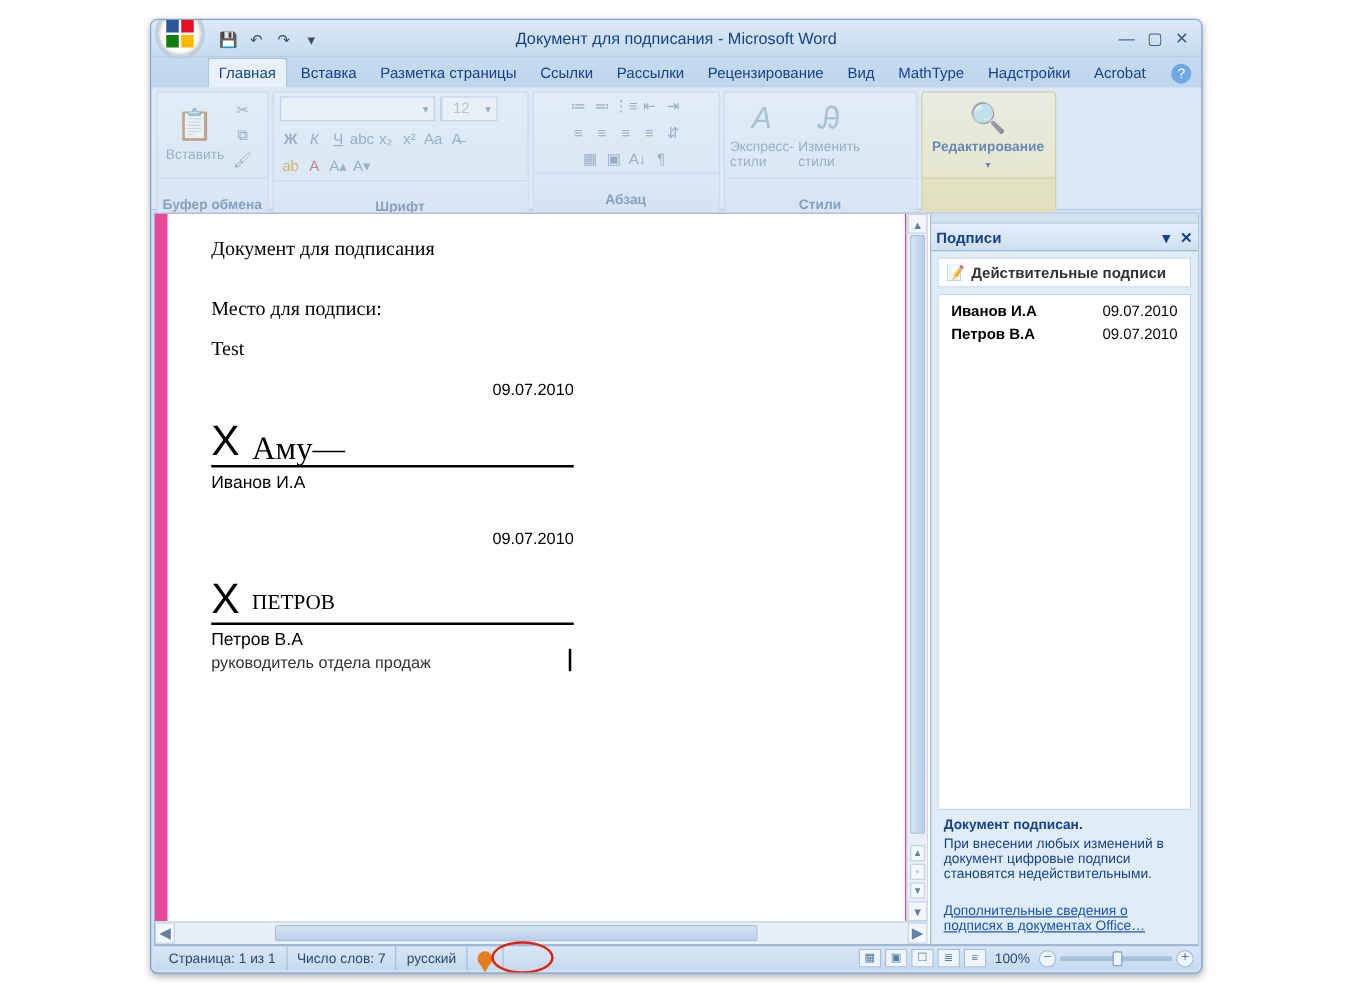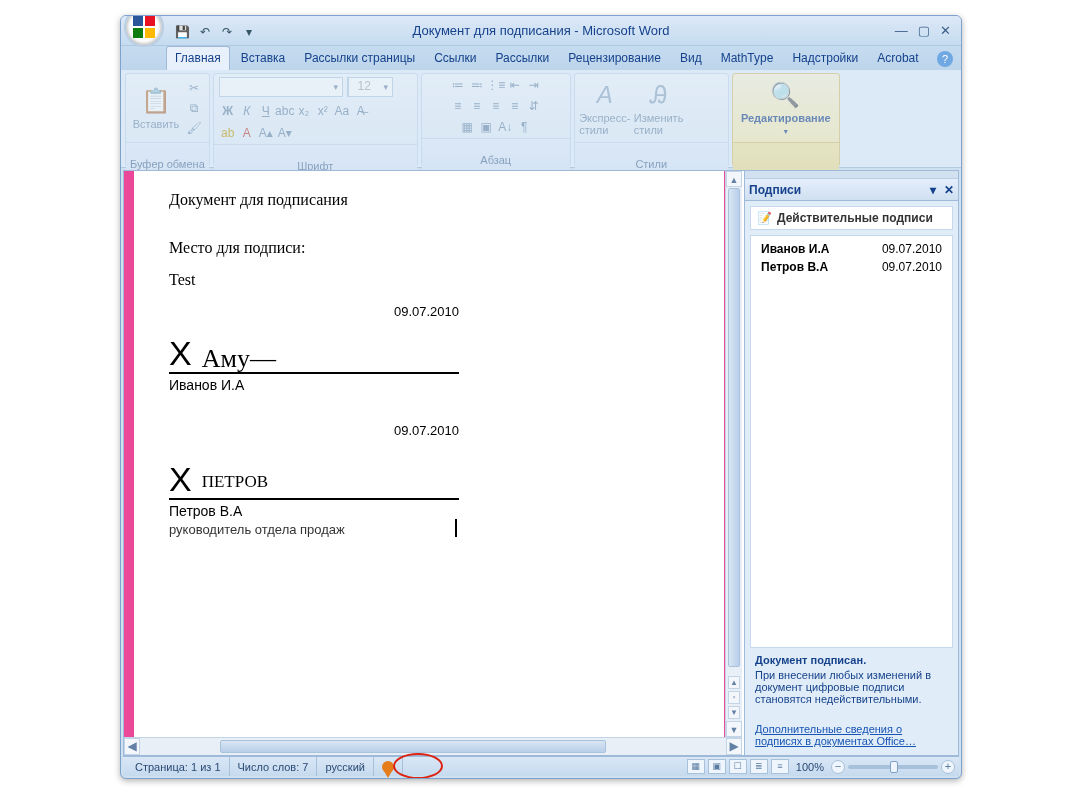--- a/index.html
+++ b/index.html
@@ -18,21 +18,21 @@
   .winctrls span { cursor:default; }
   
   .tabs { height:24px; display:flex; align-items:flex-end; padding-left:45px; gap:3px; background:linear-gradient(#c5dbf0,#bdd5eb); font-size:12px; color:#15428b; position:relative;}
   .tab { padding:4px 8px 5px; border-top-left-radius:3px; border-top-right-radius:3px; cursor:default;}
   .tab.active { background:#e8f1fb; border:1px solid #9fbad8; border-bottom:none; font-weight:400;}
   .tab-help { margin-left:auto; margin-right:8px; width:16px; height:16px; border-radius:8px; background:#6fa8e2; color:#fff; text-align:center; line-height:16px; font-size:11px; margin-bottom:3px;}
   
   .ribbon { height:98px; background:#e8f1fb; border-bottom:1px solid #9fbad8; display:flex; padding:3px 4px 0; gap:3px;}
   .grp { border:1px solid #c6d8ec; border-radius:3px; background:linear-gradient(#f1f7fd,#e0ecf8); display:flex; flex-direction:column; min-width:70px;}
   .grp-body { flex:1; padding:3px 5px; display:flex; align-items:center; gap:4px;}
-  .grp-label { text-align:center; font-size:11px; color:#4b6e96; padding:15px 4px; border-top:1px solid #c6d8ec; background:linear-gradient(#e5eefc,#d7e5f6); position:relative;}
+  .grp-label { text-align:center; font-size:11px; color:#4b6e96; padding:15px 4px; border-top:1px solid #c6d8ec; background:linear-gradient(#e5eefc,#d7e5f6); position:relative;font-weight:bold;}
   .grp-label .launcher { position:absolute; right:2px; bottom:1px; font-size:9px; color:#6c88a8;}
   .big-btn { display:flex; flex-direction:column; align-items:center; justify-content:center; gap:3px; width:50px; height:62px; color:#6b89a8; font-size:11px; }
   .big-btn .ico { font-size:24px; color:#8fa8c2;}
   .col { display:flex; flex-direction:column; gap:4px;}
   .sm { width:18px; height:16px; display:flex; align-items:center; justify-content:center; color:#6b89a8; font-size:12px; border:1px solid transparent; border-radius:2px;}
   .sm-row { display:flex; gap:1px;}
   .ribbon-disabled { opacity:.55; }
   .fontbox { display:flex; border:1px solid #b7cde3; background:#fff; height:20px;}
   .fontbox .name{ width:110px; padding:1px 3px; color:#aaa;}
   .fontbox .size{ width:32px; padding:1px 3px; border-left:1px solid #b7cde3; color:#aaa; text-align:center;}
@@ -111,21 +111,21 @@
     <div class="winctrls">
       <span>—</span>
       <span>▢</span>
       <span>✕</span>
     </div>
   </div>
 
   <div class="tabs">
     <div class="tab active">Главная</div>
     <div class="tab">Вставка</div>
-    <div class="tab">Рассылки страницы</div>
+    <div class="tab">Разметка страницы</div>
     <div class="tab">Ссылки</div>
     <div class="tab">Рассылки</div>
     <div class="tab">Рецензирование</div>
     <div class="tab">Вид</div>
     <div class="tab">MathType</div>
     <div class="tab">Надстройки</div>
     <div class="tab">Acrobat</div>
     <div class="tab-help">?</div>
   </div>
 

